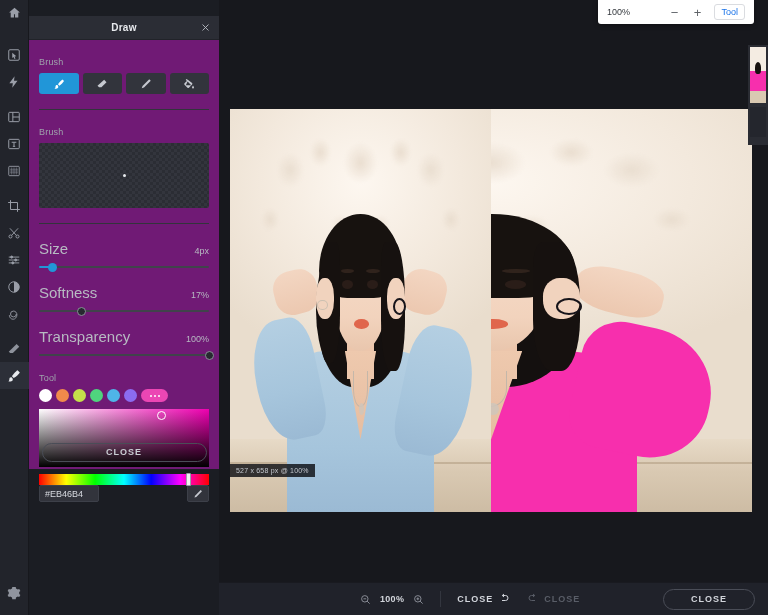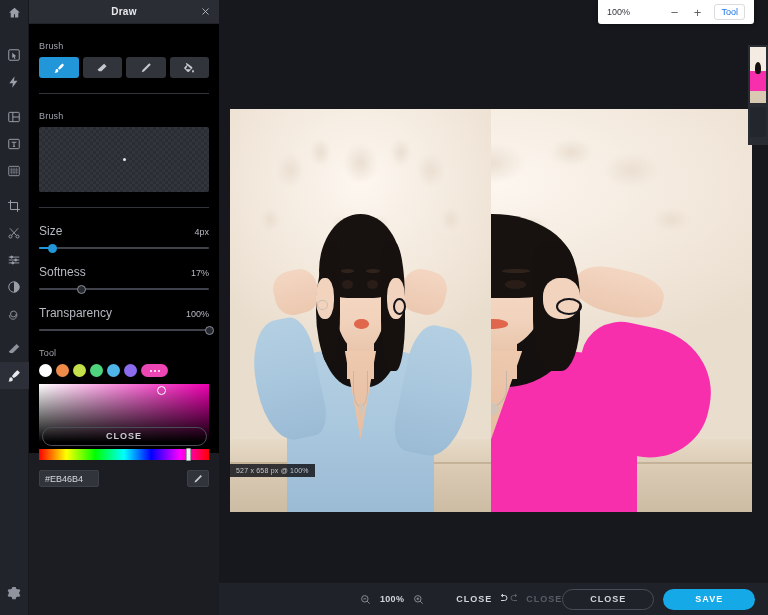--- a/index.html
+++ b/index.html
@@ -26,23 +26,23 @@
     color: #9a9ea8; cursor: pointer;
   }
   .rail-icon svg { display: block; }
   .rail-icon.active { background: #2c2f38; color: #e8eaee; }
   .rail-gap-lg { height: 17px; }
   .rail-gap-sm { height: 8px; }
   .rail-spacer { flex: 1; }
 
   
   .panel {
-    position: absolute; left: 29px; top: 0;
+    position: absolute; left: 29px; top: 16px;
     width: 190px; height: 453px;
-    background: #000000;
+    background: #701a75;
   }
   .panel-header {
     position: relative; height: 24px;
     background: #2b2d35;
     display: flex; align-items: center; justify-content: center;
     border-bottom: 1px solid #212329;
   }
   .panel-title {
     font-size: 10px; font-weight: bold; color: #e7e9ed; letter-spacing: .2px;
   }
@@ -85,21 +85,21 @@
     position: absolute; left: 50%; top: 50%;
     width: 3px; height: 3px; margin: -1.5px 0 0 -1.5px;
     background: #e7e9ed; border-radius: 50%;
   }
 
   
   .slider-head {
     display: flex; justify-content: space-between; align-items: baseline;
     margin-top: 16px;
   }
-  .slider-name { font-size: 12px; color: #b7bac2; }
+  .slider-name { font-size: 15px; color: #b7bac2; }
   .slider-val  { font-size: 9px; color: #b7bac2; }
   .slider-track {
     position: relative; height: 2px; background: #40434b;
     margin-top: 9px; border-radius: 1px;
   }
   .slider-fill {
     position: absolute; left: 0; top: 0; height: 2px;
     background: #2196d8; border-radius: 1px;
   }
   .slider-knob {
@@ -137,21 +137,21 @@
     background: linear-gradient(to right,
       #ff0000 0%, #ffff00 16%, #00ff00 33%, #00ffff 50%,
       #0000ff 66%, #ff00ff 83%, #ff0000 100%);
   }
   .hue-knob {
     position: absolute; top: -1px; width: 5px; height: 13px;
     margin-left: -2.5px; background: #f0f0f0;
     border: 1px solid #9aa0aa; border-radius: 1px;
   }
 
-  .hex-row { display: flex; justify-content: space-between; align-items: flex-start; margin-top: 10px; }
+  .hex-row { display: flex; justify-content: space-between; align-items: flex-start; }
   .hex-input {
     width: 60px; height: 17px; border-radius: 2px;
     background: #32343c; border: 1px solid #3d4049;
     color: #d7dae0; font-size: 9px; padding: 0 5px;
     font-family: "Liberation Sans", sans-serif;
   }
   .eyedrop-btn {
     width: 22px; height: 17px; border-radius: 2px;
     background: #32343c; border: 1px solid #3d4049;
     display: flex; align-items: center; justify-content: center;
@@ -712,21 +712,20 @@
           <svg width="12" height="12" viewBox="0 0 24 24" fill="none" stroke="currentColor" stroke-width="2">
               <path d="M15 7H9a5 5 0 000 10h7"></path>
               <path d="M12 4l3.5 3L12 10"></path>
             </svg>
         </span>
         <span>CLOSE</span>
       </div>
 
       <div class="bb-right">
         <button class="btn-close2">CLOSE</button>
-        <button class="btn-save">SAVE</button>
       </div>
     </div>
   </div>
 
   <div class="zoom-popup">
     <span class="zp-val">100%</span>
     <span class="zp-minus">−</span>
     <span class="zp-plus">+</span>
     <button class="zp-reset">Tool</button>
   </div>

